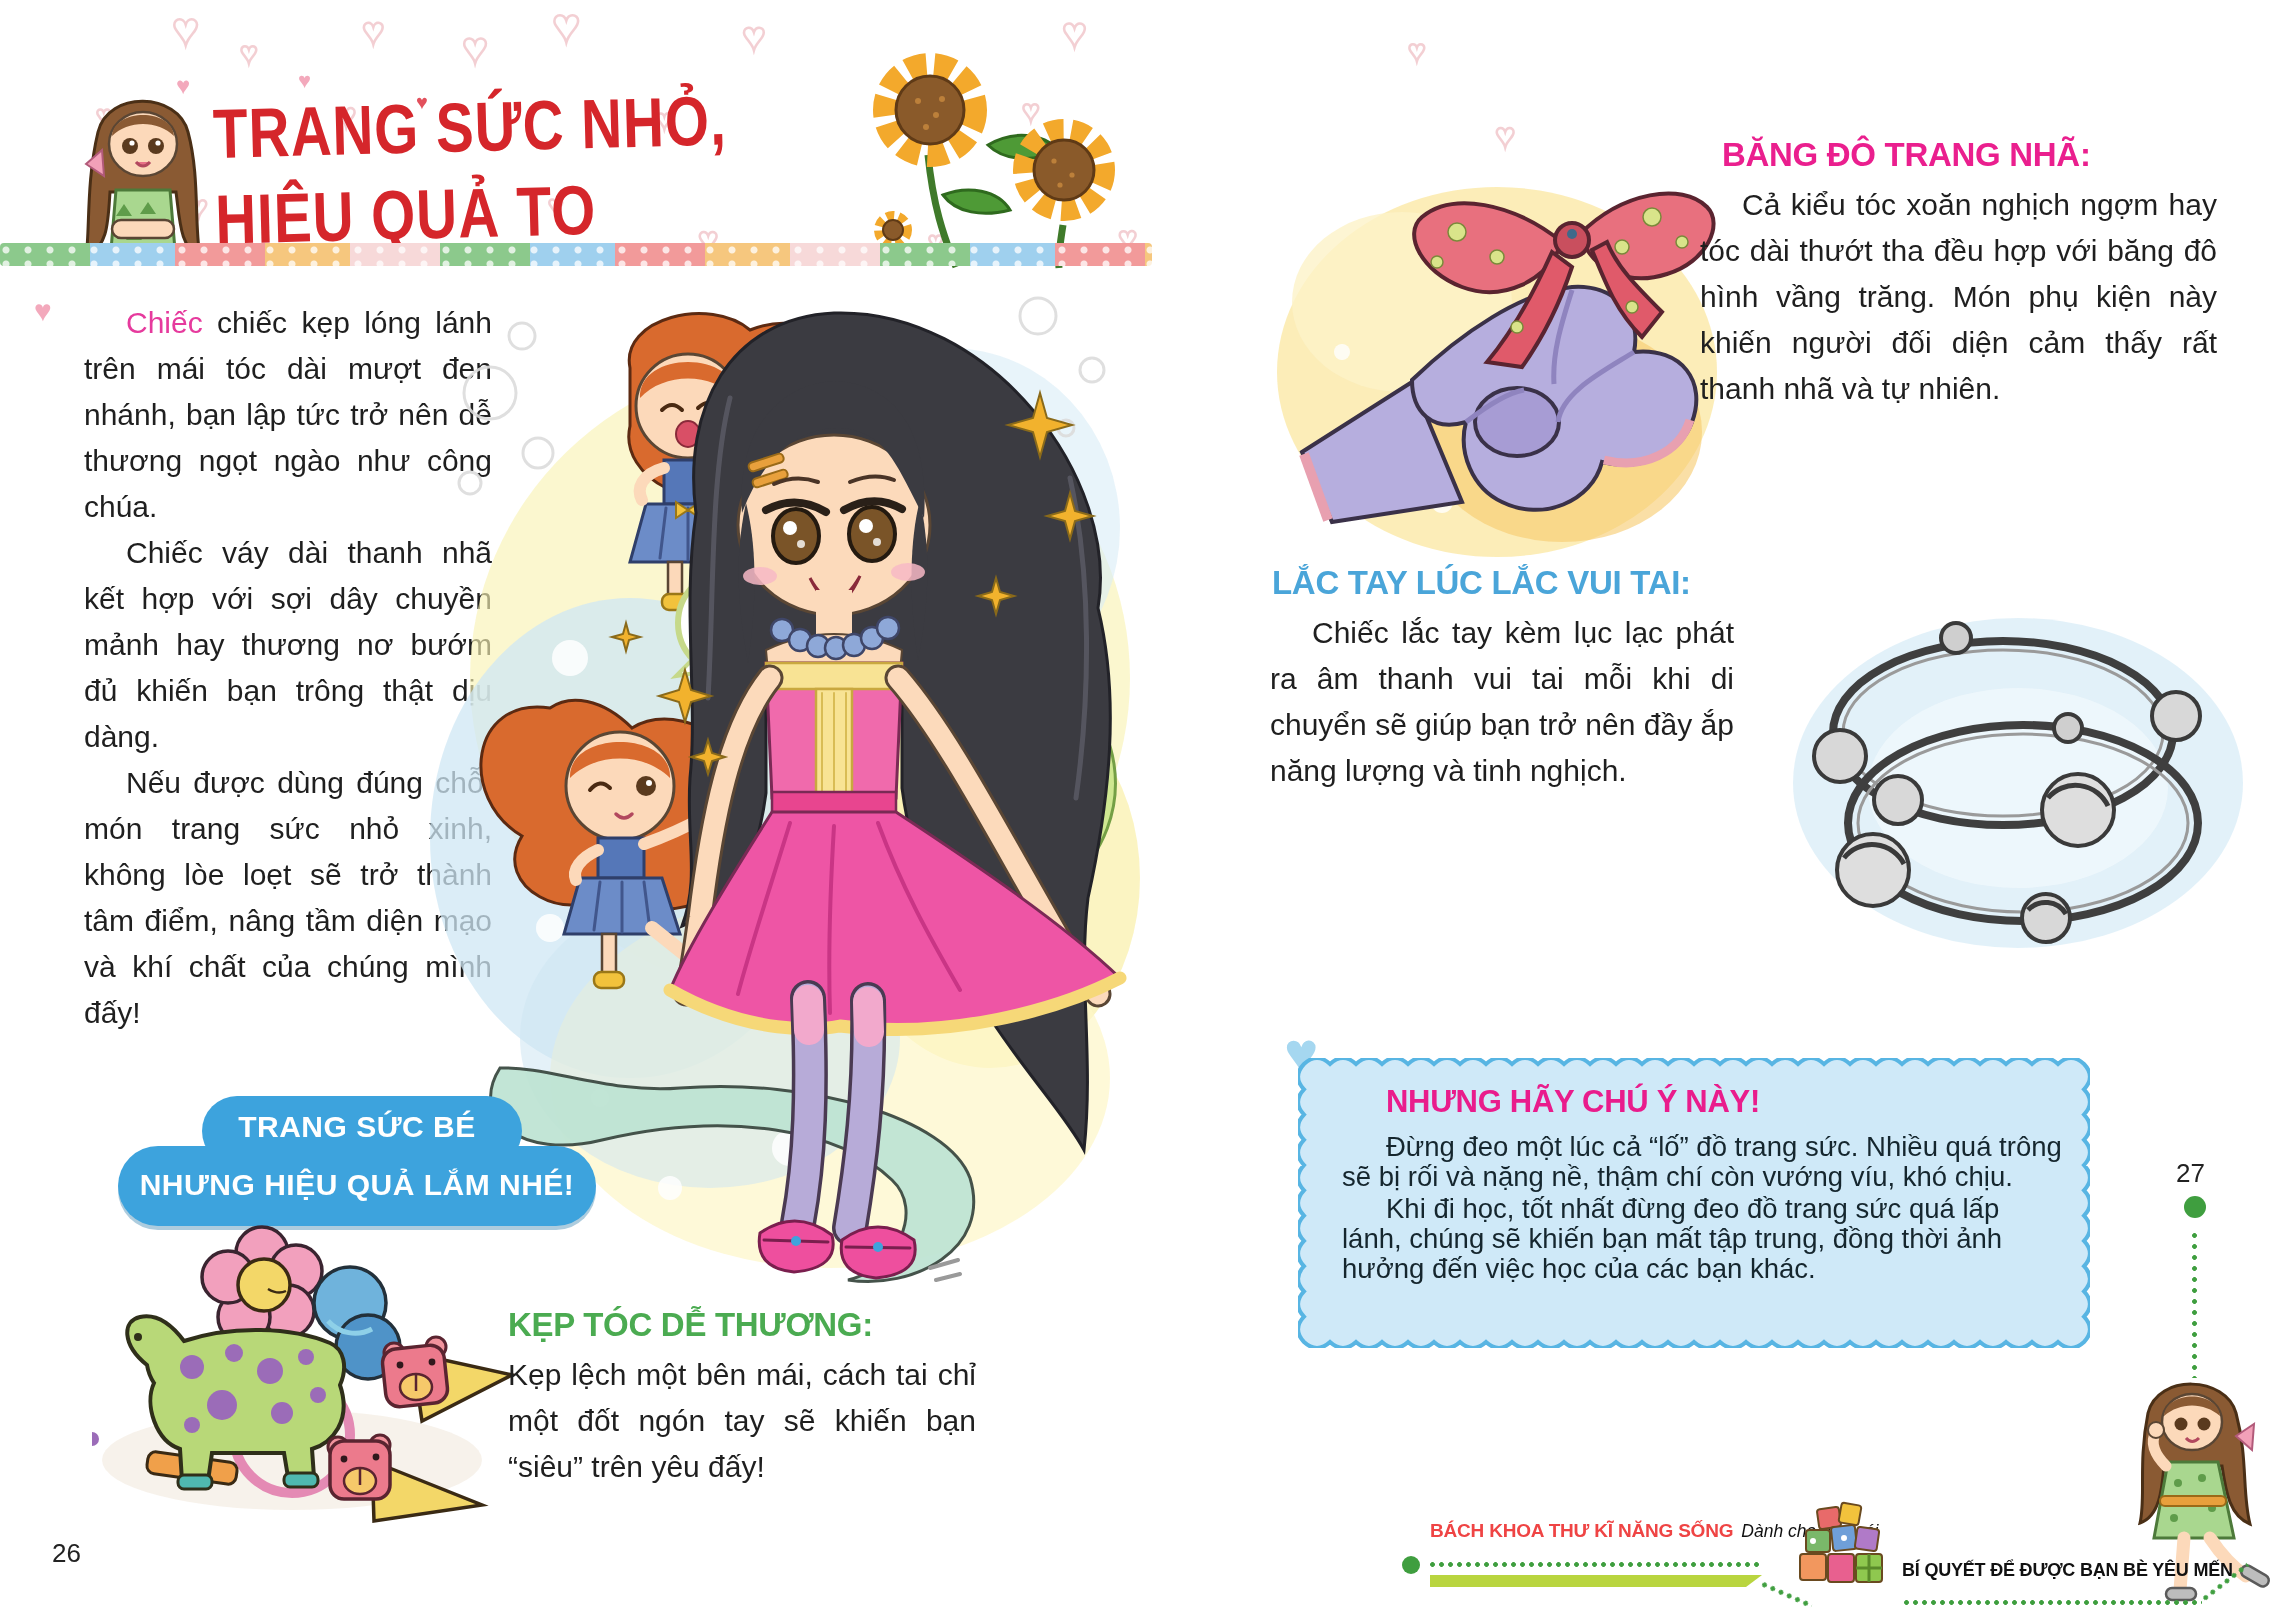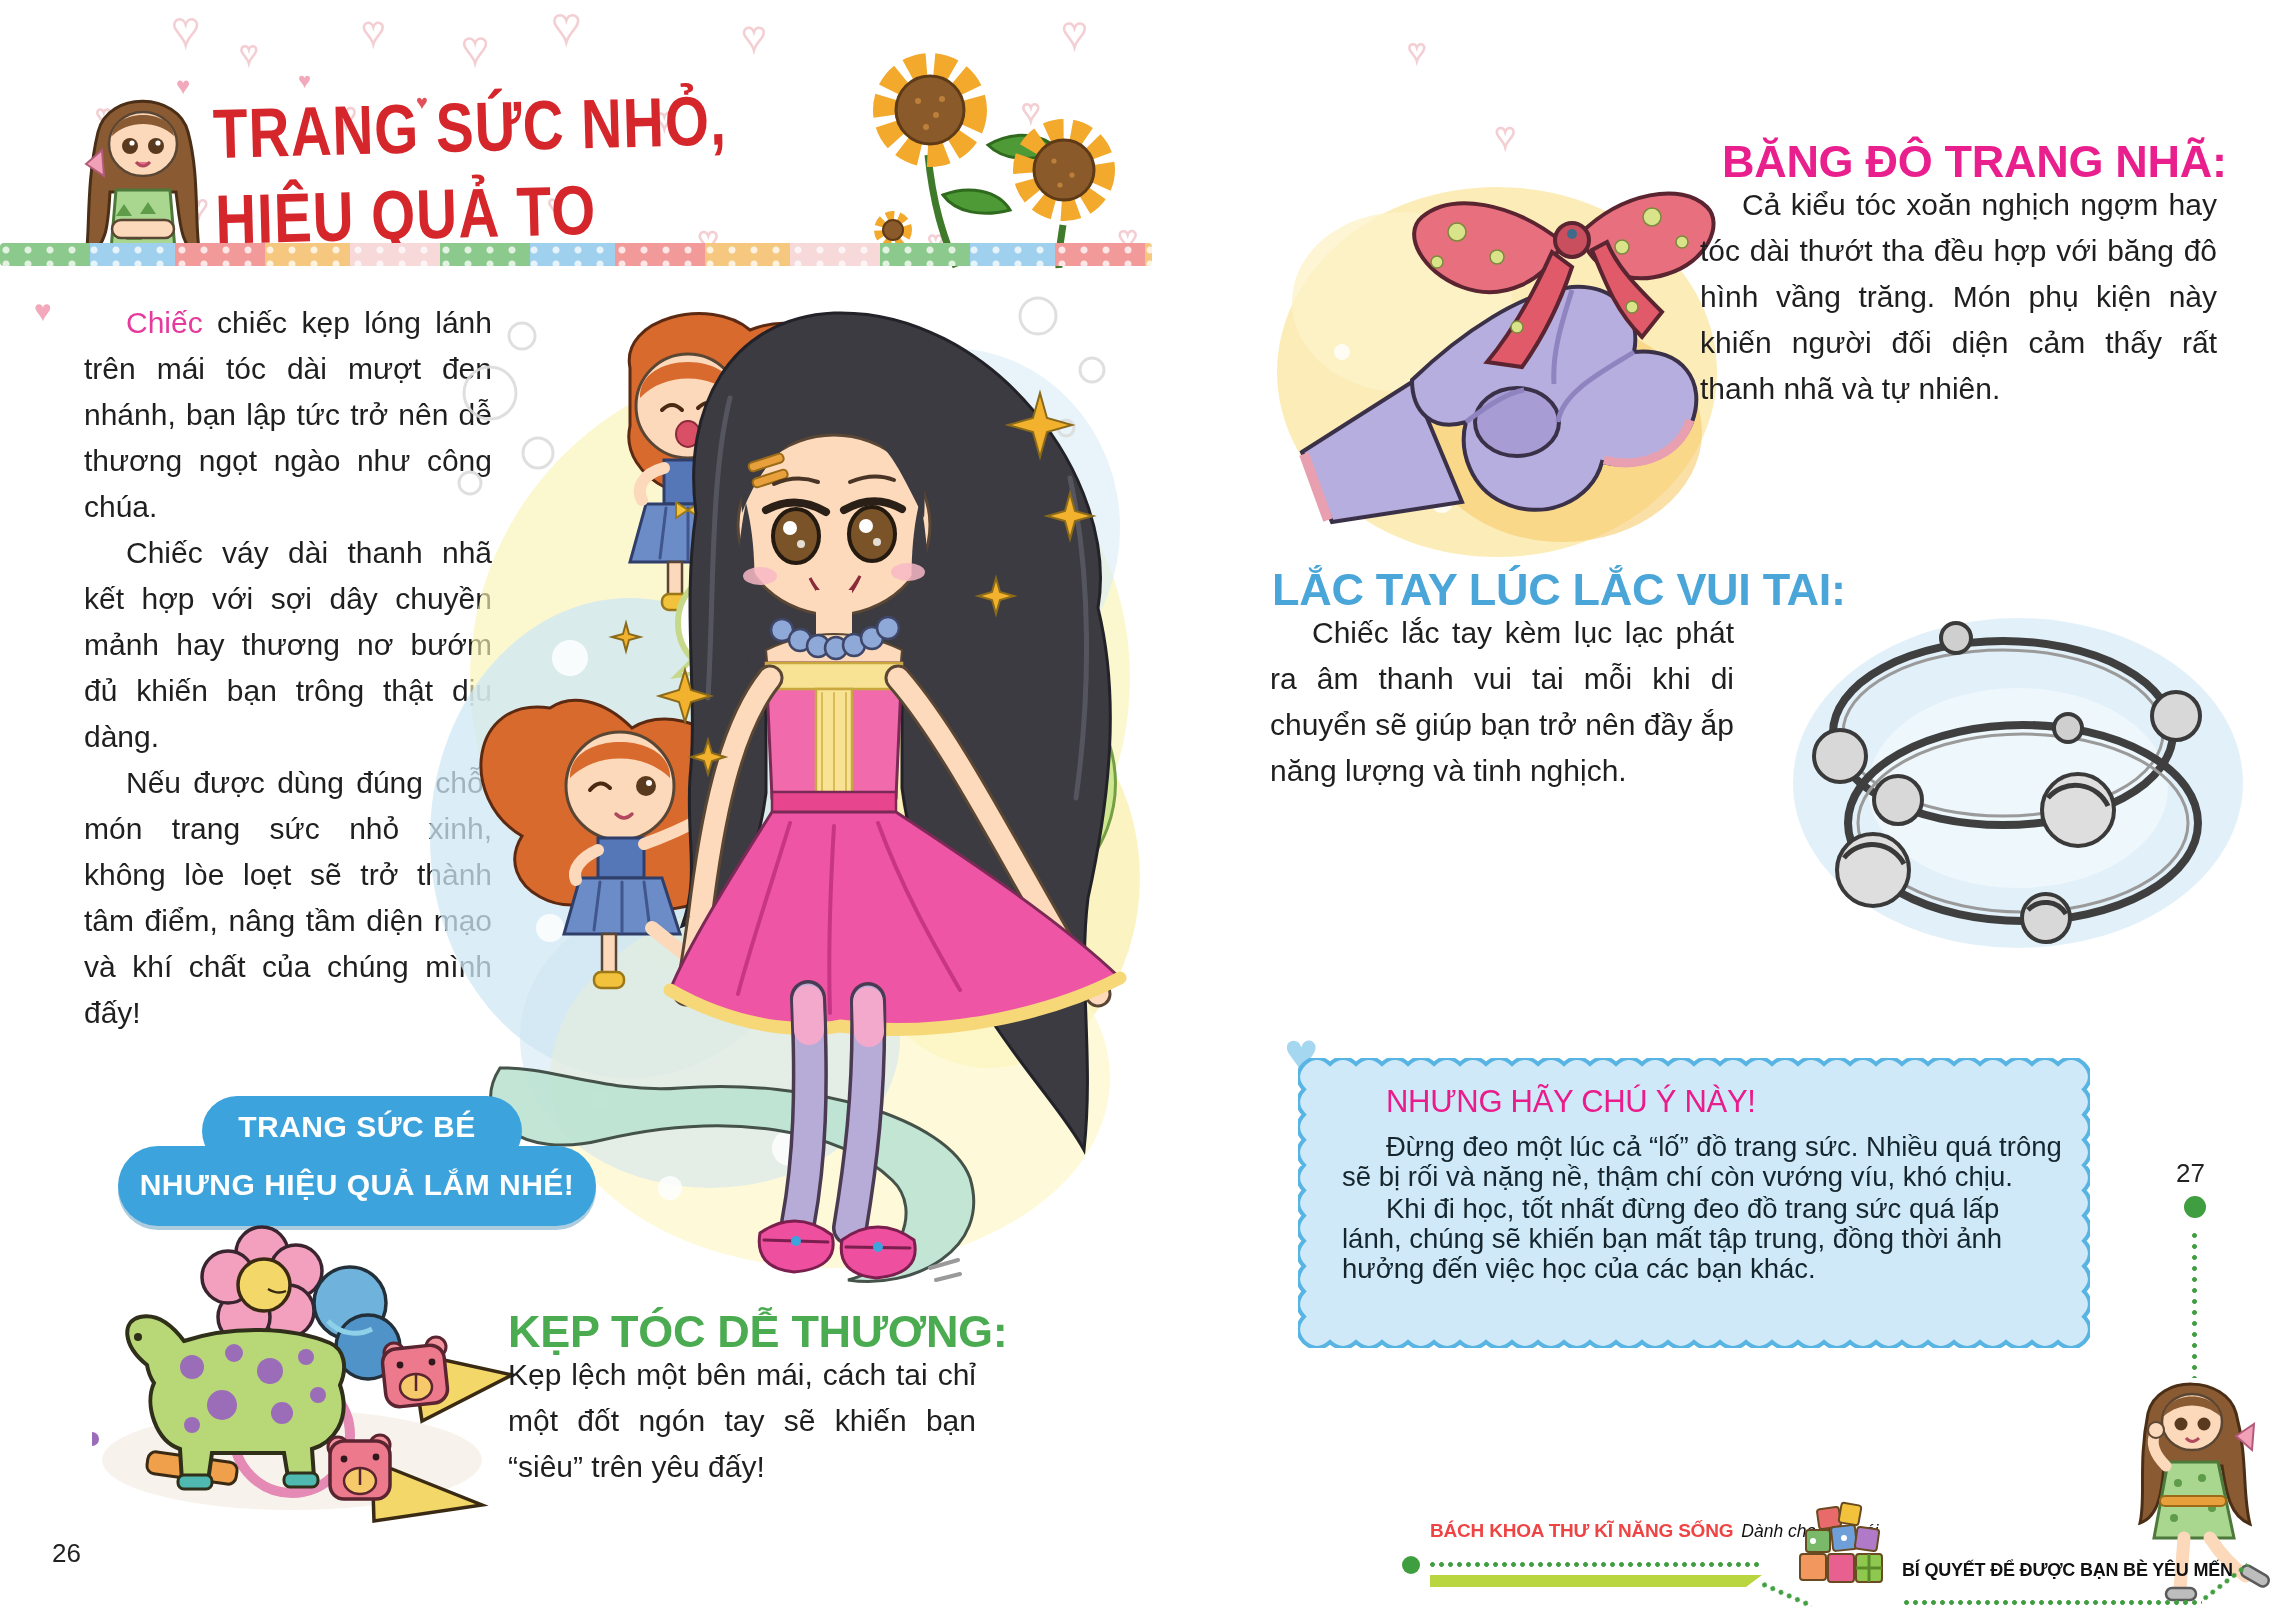--- a/index.html
+++ b/index.html
@@ -24,33 +24,33 @@
     background-image:
       radial-gradient(circle at 6px 7px, rgba(255,255,255,.75) 3px, transparent 4px),
       repeating-linear-gradient(90deg,
         #8cc98c 0 90px,#9fd0ee 90px 175px,#f29a9a 175px 265px,
         #f6c77e 265px 350px,#f7d9d9 350px 440px);
     background-size:22px 14px,auto;}
   
   .jtext{font-size:30px;line-height:46px;text-align:justify;color:#1f1f1f;}
   .jtext p{margin:0;text-indent:42px;}
   .lead{color:#e63a9d;}
-  .sec-head{font-weight:bold;font-size:45px;letter-spacing:-.3px;white-space:nowrap;}
+  .sec-head{font-weight:bold;font-size:33px;letter-spacing:-.3px;white-space:nowrap;}
   .green{color:#4bab51;} .pink{color:#ea1f8e;} .blue{color:#4aa5d9;}
   
   #badge{left:118px;top:1096px;width:478px;height:152px;}
   #badge .pill{position:absolute;background:#3da3dd;}
   #badge .p1{left:84px;top:0;width:320px;height:70px;border-radius:36px;}
   #badge .p2{left:0;top:50px;width:478px;height:80px;border-radius:42px;box-shadow:0 4px 0 rgba(20,110,160,.35);}
   #badge .bl{position:absolute;width:100%;text-align:center;color:#fff;font-weight:bold;font-size:30px;letter-spacing:.5px;}
   #badge .bl1{top:14px;} #badge .bl2{top:72px;}
   
   #note-box{left:1298px;top:1058px;width:792px;height:290px;}
   #note-content{position:absolute;left:44px;top:26px;width:722px;}
-  #note-head{font-weight:normal;font-size:31px;color:#e91c8c;margin:0 0 12px 44px;letter-spacing:-.3px;}
+  #note-head{font-weight:bold;font-size:31px;color:#e91c8c;margin:0 0 12px 44px;letter-spacing:-.3px;}
   #note-content p{margin:0;font-size:27.5px;line-height:30px;text-indent:44px;color:#15262e;}
   #note-content p + p{margin-top:2px;}
   
   .hdots{height:5px;background-image:radial-gradient(circle,#3f9e3f 2.1px,transparent 2.6px);
          background-size:9px 5px;background-repeat:repeat-x;}
   .vdots{width:5px;background-image:radial-gradient(circle,#3f9e3f 2.1px,transparent 2.6px);
          background-size:5px 11px;background-repeat:repeat-y;}
   .gdot{background:#3f9e3f;border-radius:50%;}
   
   #footer-series{left:1430px;top:1520px;white-space:nowrap;}

